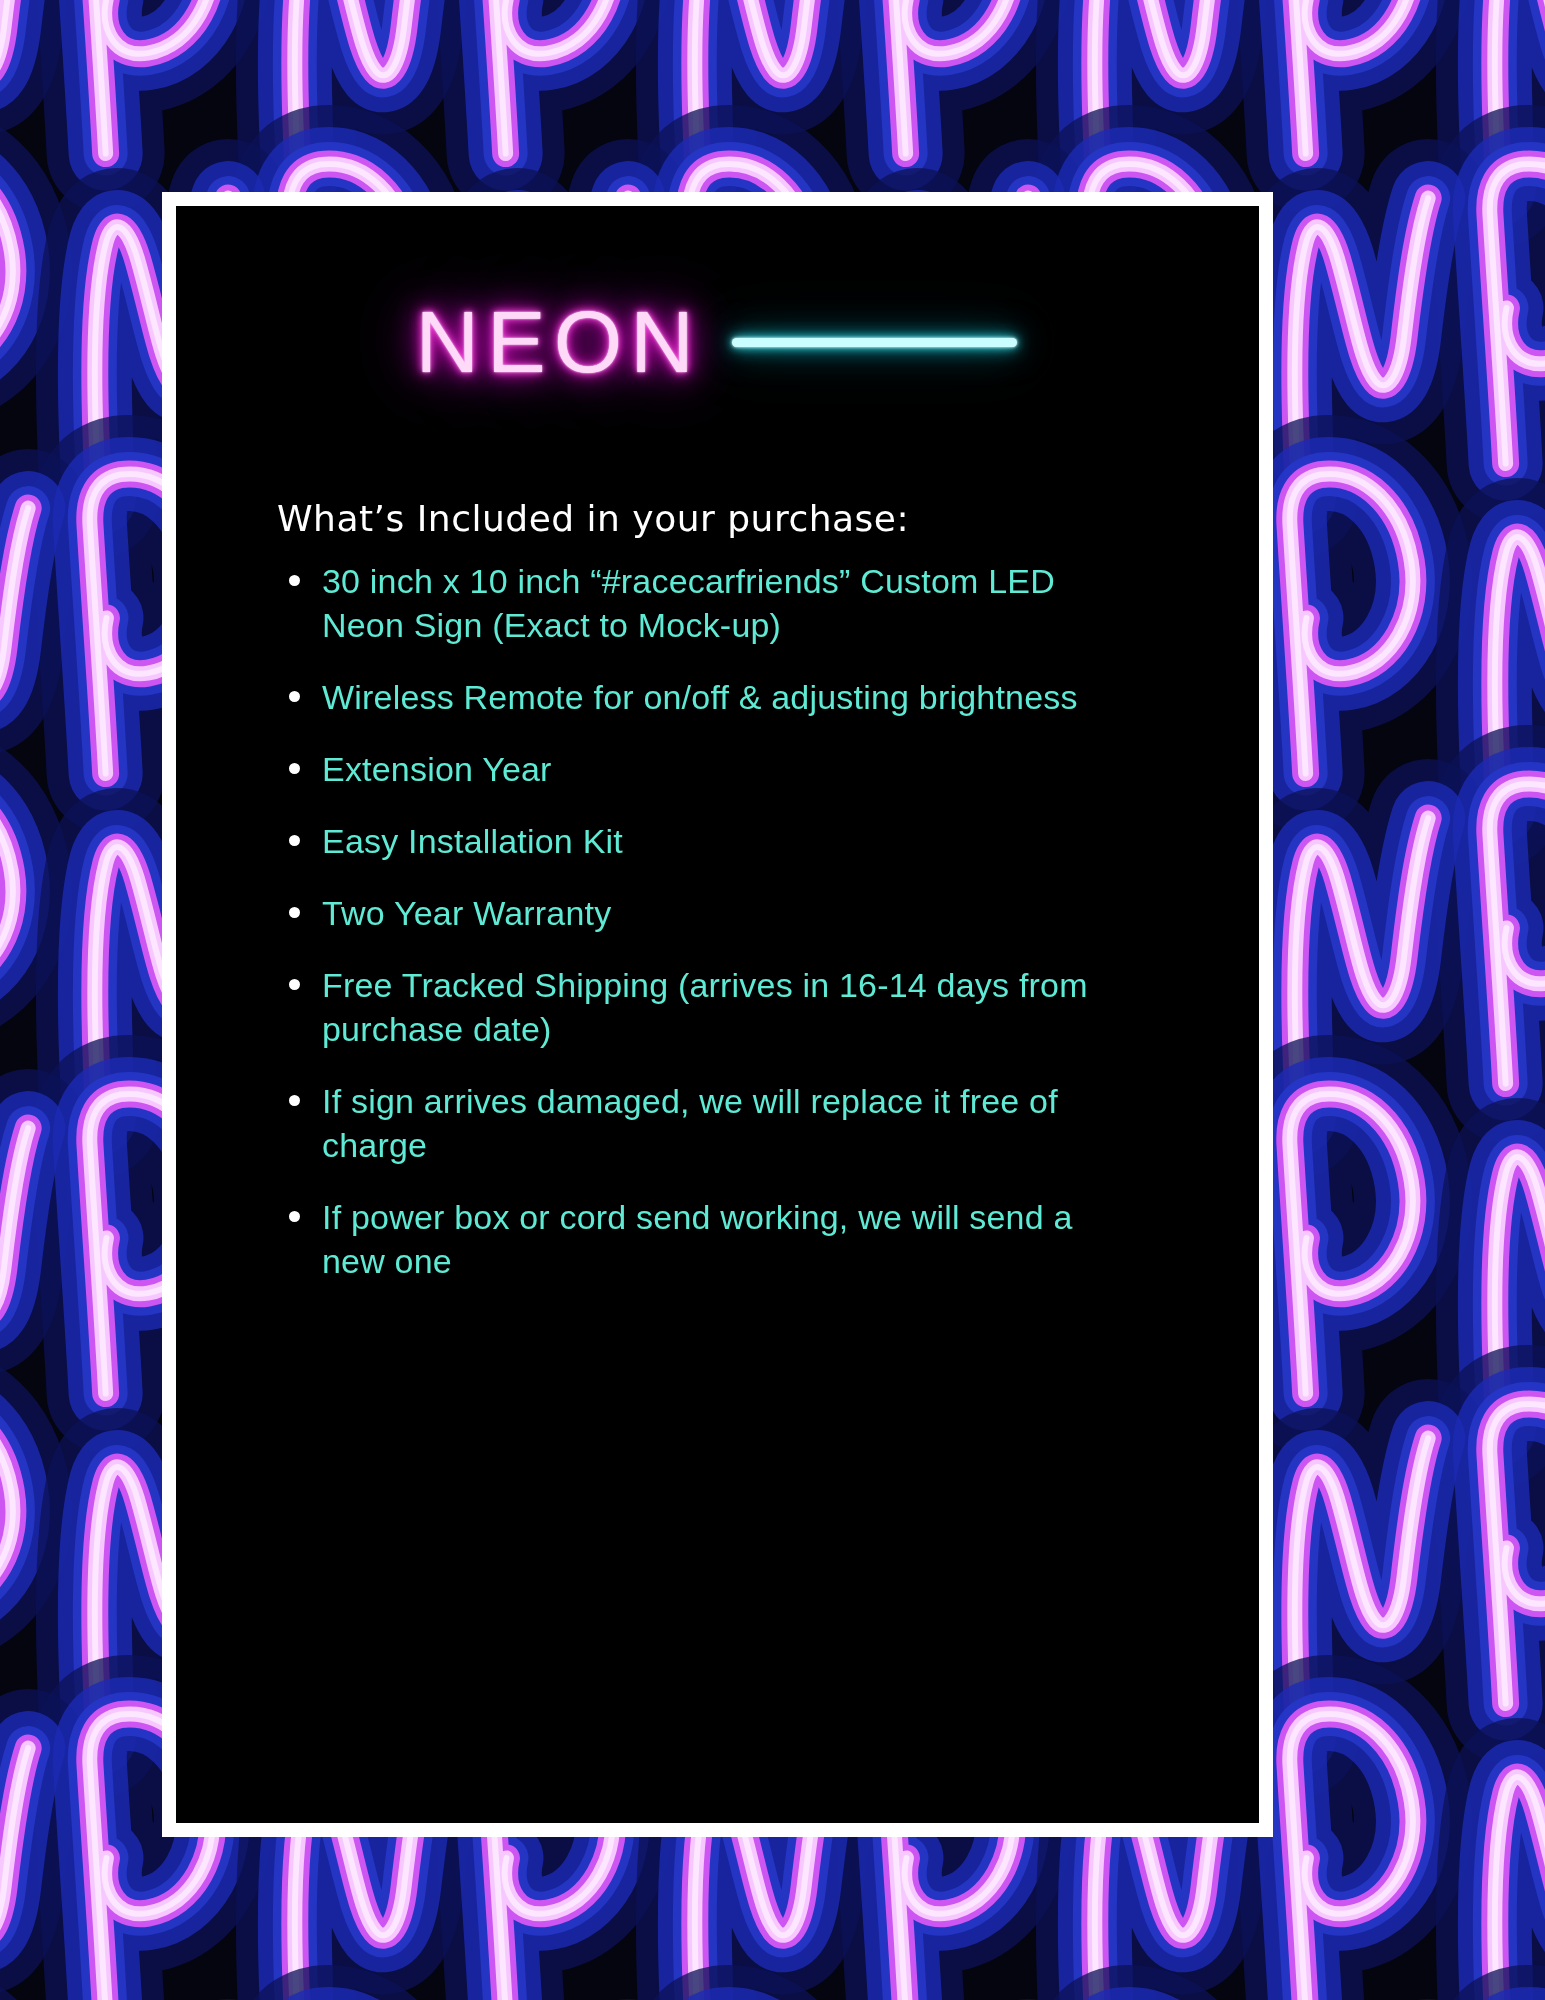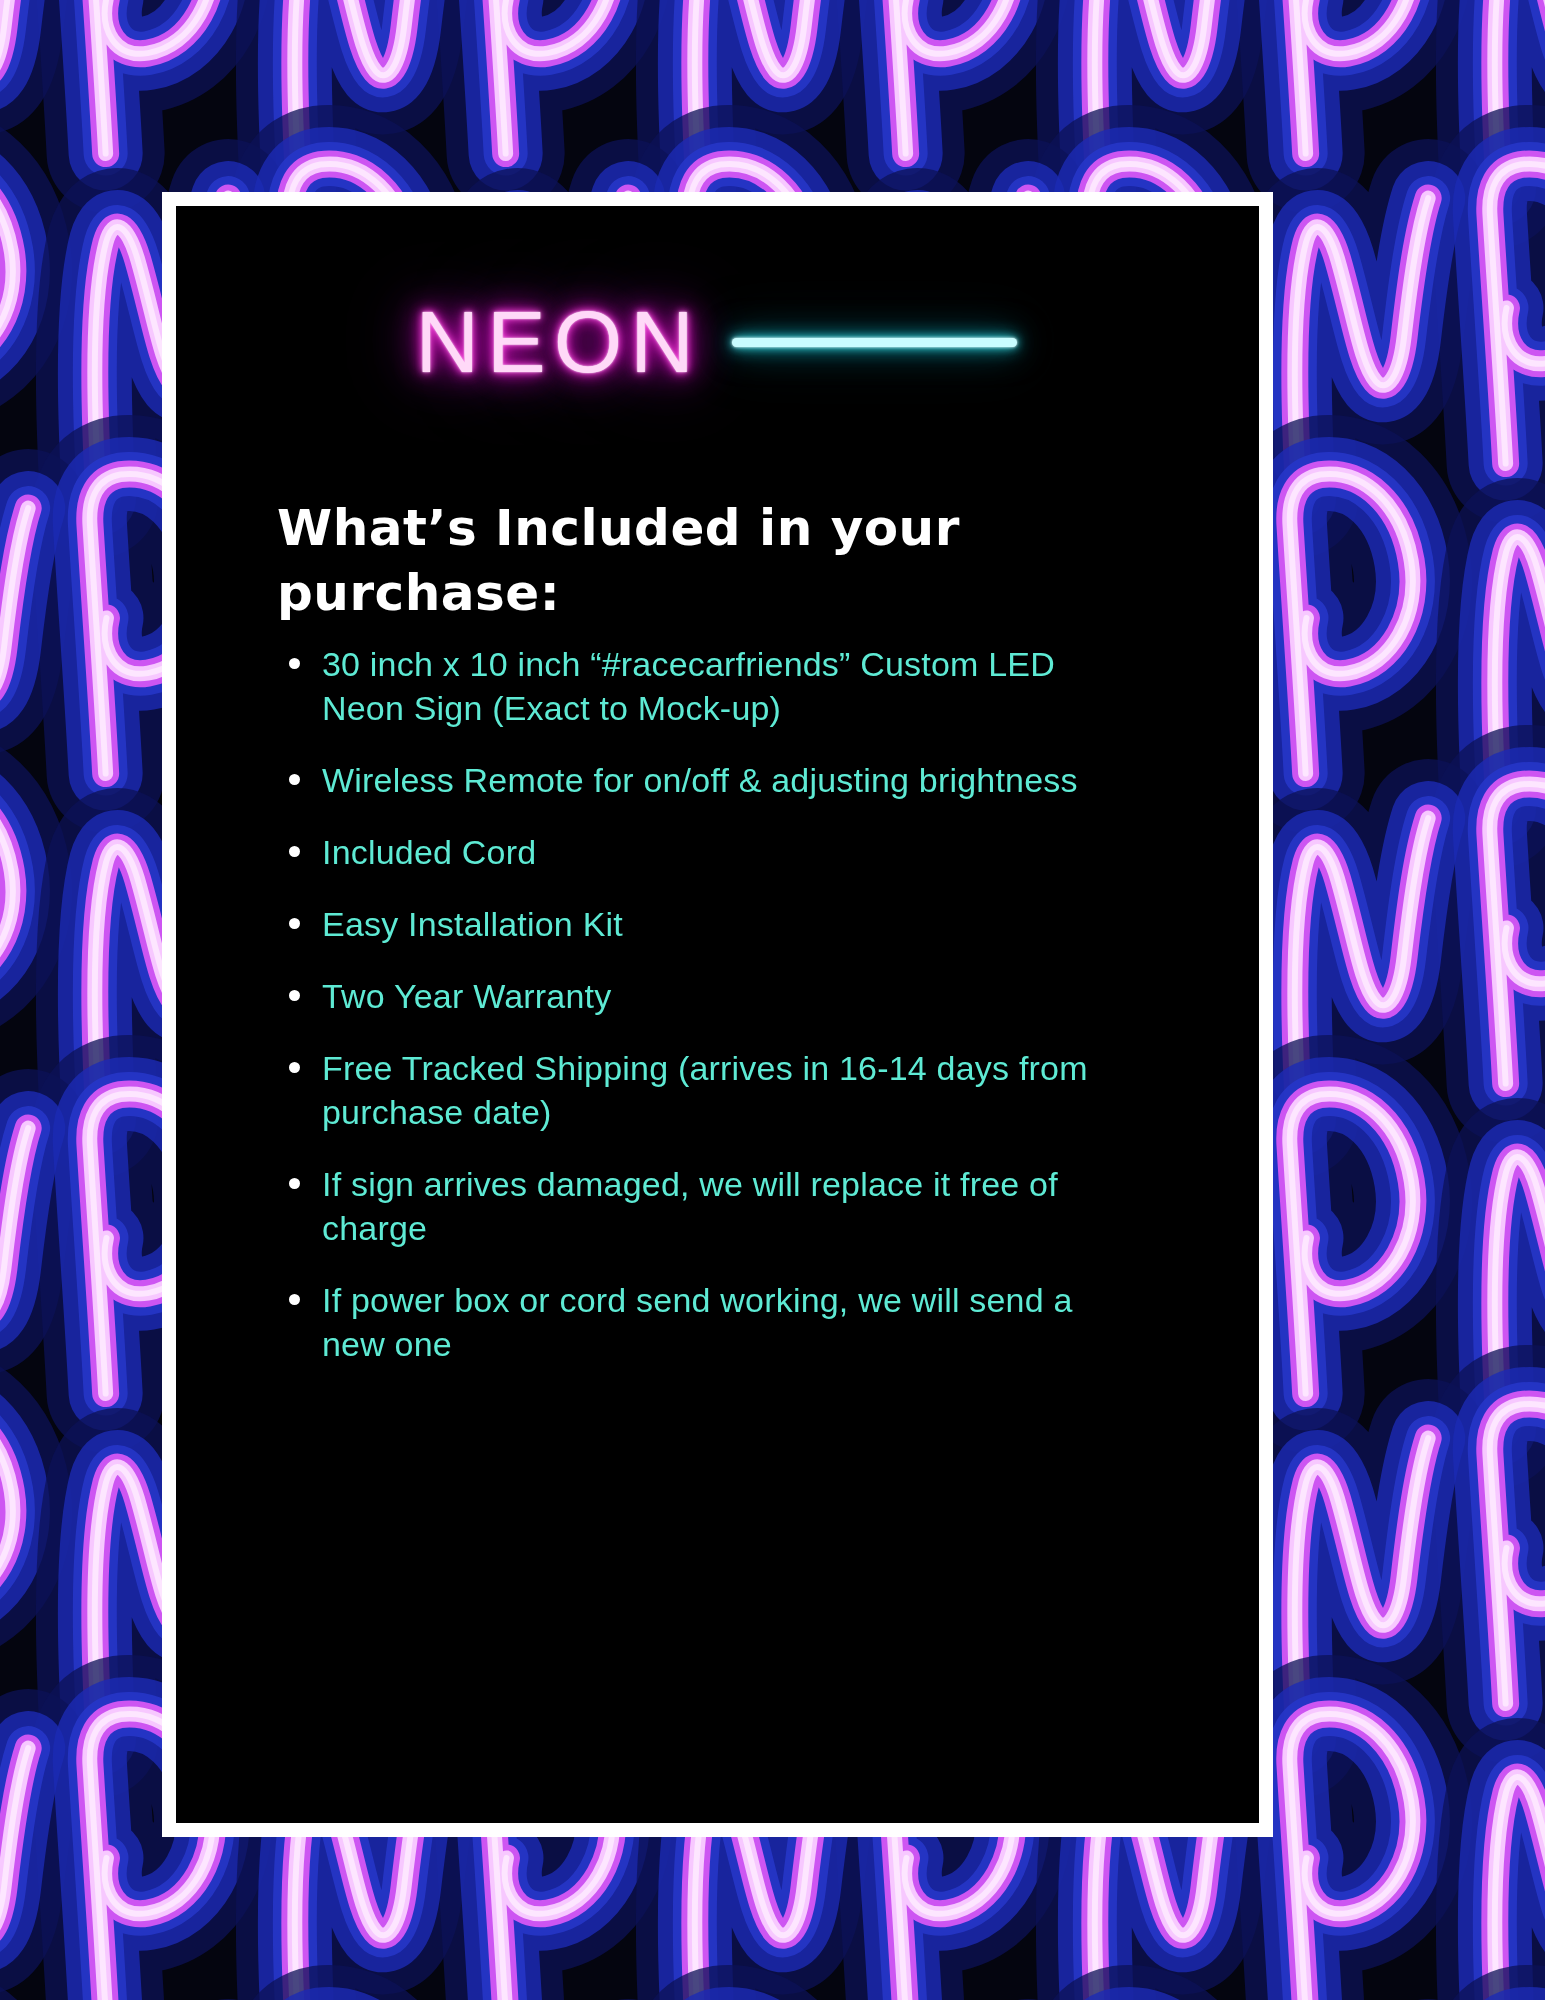--- a/index.html
+++ b/index.html
@@ -39,21 +39,21 @@
       0 0 18px #13bcca,
       0 0 34px #0a6f7e,
       0 0 55px #07424d;
   }
   .line-top{width:285px;margin-left:30px;}
   .line-bottom{width:188px;margin-right:28px;}
   
   .heading{
     margin:110px 0 0 0;
     font-family:"DejaVu Sans","Liberation Sans",sans-serif;
-    font-weight:bold;font-size:50px;line-height:1.3;color:#ffffff;
+    font-weight:normal;font-size:36px;line-height:1.3;color:#ffffff;
     letter-spacing:0.5px;
   }
   
   ul.includes{list-style:none;margin:16px 0 0 45px;padding:0;}
   ul.includes li{
     position:relative;color:#5eead4;font-size:34px;line-height:44px;
     letter-spacing:0.2px;white-space:pre-line;
   }
   ul.includes li + li{margin-top:28px;}
   ul.includes li::before{
@@ -137,21 +137,21 @@
         <span class="neon-line line-top"></span>
       </div>
     </div>
 
     <h1 class="heading">What’s Included in your purchase:</h1>
 
     <ul class="includes">
       <li>30 inch x 10 inch “#racecarfriends” Custom LED
 Neon Sign (Exact to Mock-up)</li>
       <li>Wireless Remote for on/off &amp; adjusting brightness</li>
-      <li>Included Cord</li>
+      <li>Extension Year</li>
       <li>Easy Installation Kit</li>
       <li>Two Year Warranty</li>
       <li>Free Tracked Shipping (arrives in 16-14 days from
 purchase date)</li>
       <li>If sign arrives damaged, we will replace it free of
 charge</li>
       <li>If power box or cord send working, we will send a
 new one</li>
     </ul>
 

